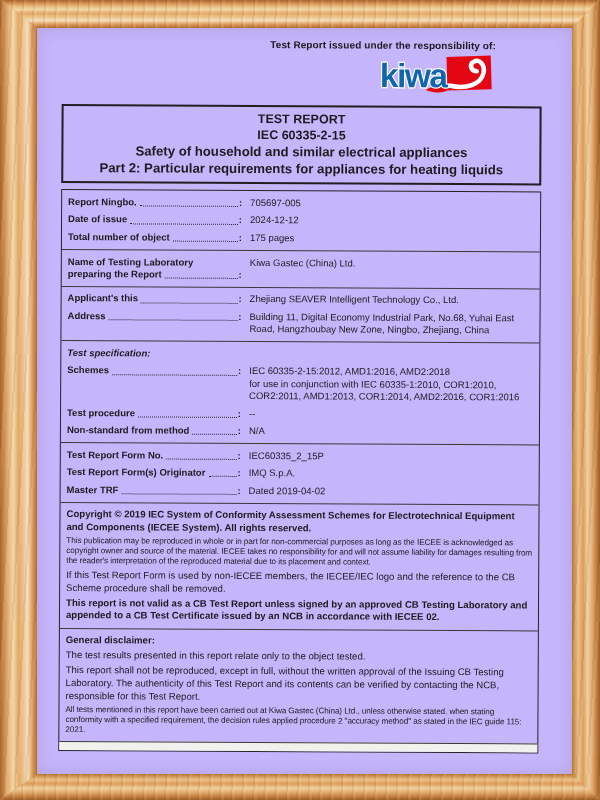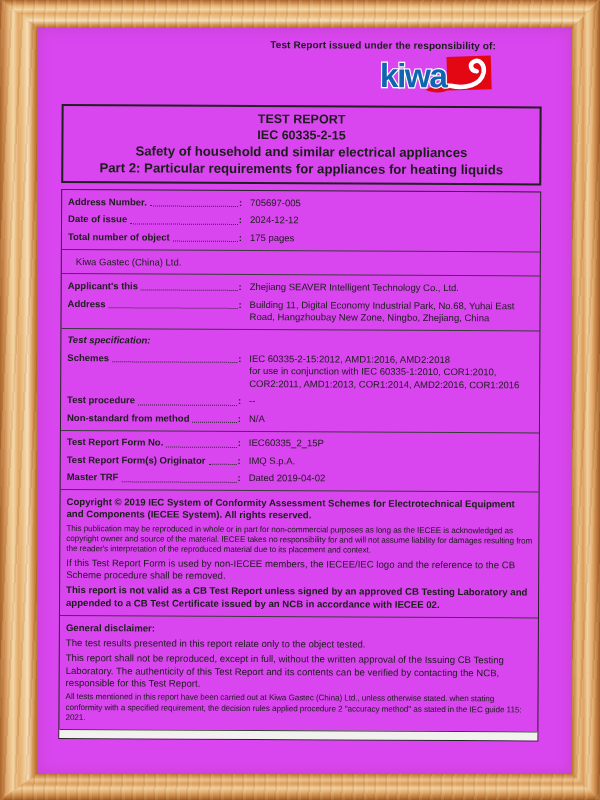--- a/index.html
+++ b/index.html
@@ -18,21 +18,21 @@
   .wood-left{left:0;top:0;width:37px;height:800px;
     background:linear-gradient(90deg,#a8652c 0%,#c98648 10%,#e7b87e 24%,#f2d6a4 36%,#e2a868 50%,#edc68c 64%,#f5debc 74%,#d99a58 88%,#b26c2e 100%);
     clip-path:polygon(0 0,100% 28px,100% calc(100% - 26px),0 100%);}
   .wood-right{right:0;top:0;width:28px;height:800px;
     background:linear-gradient(270deg,#9c5c26 0%,#c07c3e 12%,#e2ac6e 28%,#f0cf9e 45%,#dc9c58 60%,#ecc08a 78%,#b9762f 100%);
     clip-path:polygon(0 28px,100% 0,100% 100%,0 calc(100% - 26px));}
   .wood:after{content:"";position:absolute;inset:0;
     background:repeating-linear-gradient(93deg,rgba(124,66,20,.10) 0 2px,rgba(255,235,200,.10) 2px 5px,rgba(124,66,20,0) 5px 11px);}
 
   
-  .page{position:absolute;left:37px;top:28px;right:28px;bottom:26px;background:#d946ef;
+  .page{position:absolute;left:37px;top:28px;right:28px;bottom:26px;background:#c4b5fd;
     box-shadow:inset 0 0 16px rgba(90,50,10,.14);overflow:hidden;}
   .doc{position:absolute;left:25px;top:9px;width:480px;transform:rotate(.3deg);transform-origin:top left;font-size:9.5px;line-height:1.3;}
 
   
   .head{width:100%;text-align:right;padding-right:46px;}
   .resp{font-weight:bold;font-size:10px;letter-spacing:.1px;}
   .logo-wrap{margin-top:1px;height:46px;}
 
   
   .title-box{margin-top:7px;border:2px solid #1f1f1f;text-align:center;padding:4px 2px 5px 2px;}
@@ -91,21 +91,21 @@
         <div class="t1">IEC 60335-2-15</div>
         <div class="t2">Safety of household and similar electrical appliances</div>
         <div class="t2">Part 2: Particular requirements for appliances for heating liquids</div>
       </div>
 
       <div class="tbl">
 
         <div class="sec">
           <div class="row">
             <div class="lbl">
-                <span>Address Number.</span>
+                <span>Report Ningbo.</span>
                 <span class="dots"></span>
                 <span class="colon"></span>
               </div>
             <div class="val">705697-005</div>
           </div>
           <div class="row">
             <div class="lbl">
                 <span>Date of issue</span>
                 <span class="dots"></span>
                 <span class="colon"></span>
@@ -117,20 +117,28 @@
                 <span>Total number of object</span>
                 <span class="dots"></span>
                 <span class="colon"></span>
               </div>
             <div class="val">175 pages</div>
           </div>
         </div>
 
         <div class="sec">
           <div class="row">
+            <div class="lbl2line" style="width:174px;flex:0 0 174px;">
+              <div class="lline">Name of Testing Laboratory</div>
+              <div class="lbl" style="width:100%;flex:none;">
+                  <span>preparing the Report</span>
+                  <span class="dots"></span>
+                  <span class="colon"></span>
+                </div>
+            </div>
             <div class="val">Kiwa Gastec (China) Ltd.</div>
           </div>
         </div>
 
         <div class="sec">
           <div class="row">
             <div class="lbl">
                 <span>Applicant's this</span>
                 <span class="dots"></span>
                 <span class="colon"></span>

